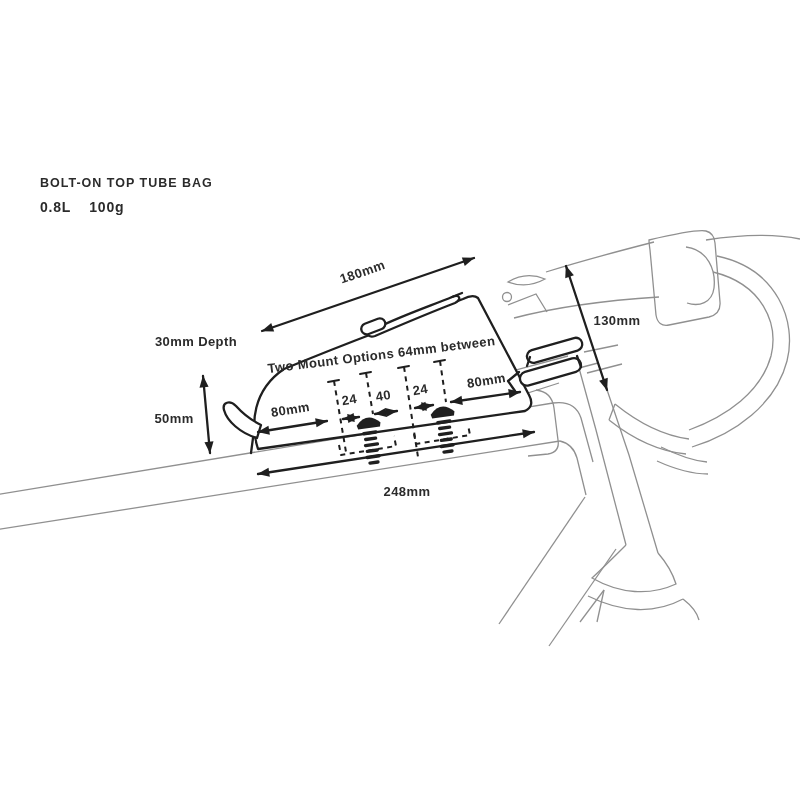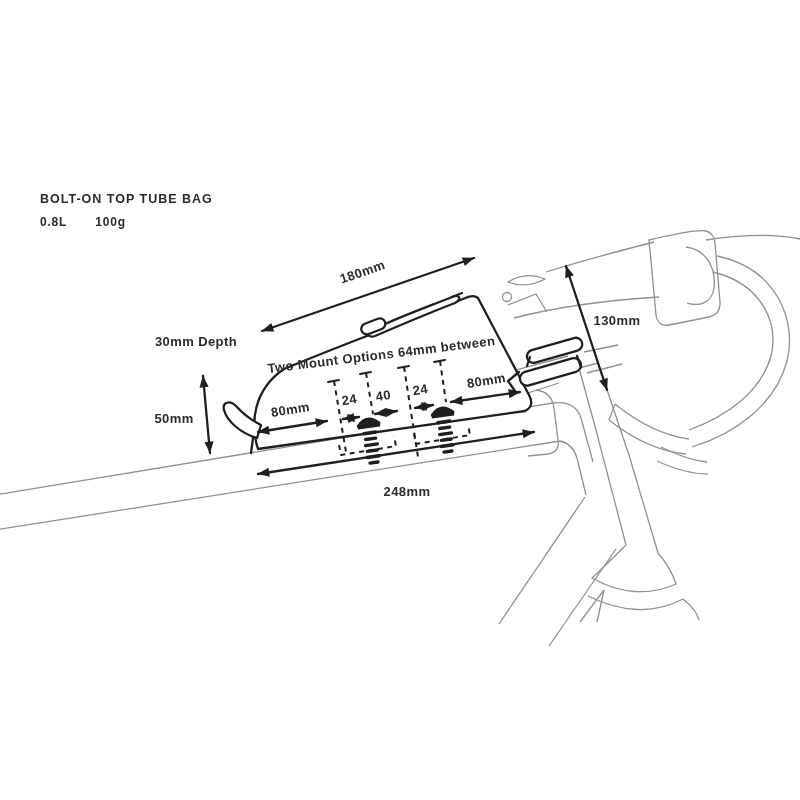--- a/index.html
+++ b/index.html
@@ -1,23 +1,23 @@
 <!DOCTYPE html>
 <html><head>
 <meta charset="utf-8">
 <style>
   html,body{margin:0;padding:0;}
   body{
     width:800px;height:800px;background:#ffffff;overflow:hidden;position:relative;
     font-family:"Liberation Sans", sans-serif;
   }
   .stage{position:absolute;inset:0;}
-  .title-block{position:absolute;left:40px;top:192px;color:#2b2b2b;}
+  .title-block{position:absolute;left:40px;top:176px;color:#2b2b2b;}
   .title{font-size:12.5px;font-weight:bold;letter-spacing:1px;line-height:14px;}
-  .specs{margin-top:9px;font-size:12px;font-weight:bold;letter-spacing:0.8px;display:flex;gap:28px;}
+  .specs{margin-top:9px;font-size:14px;font-weight:bold;letter-spacing:0.8px;display:flex;gap:18px;}
   svg{position:absolute;left:0;top:0;}
   .frame-lines path, .frame-lines circle{fill:none;stroke-width:1.3px;}
   .ink path, .ink line{fill:none;stroke-width:2.3px;stroke-linecap:round;stroke-linejoin:round;}
   .ink .fill-white{fill:#ffffff;}
   .ink .solid{fill:#1f1f1f;stroke:none;}
   .dashed{stroke-dasharray:5 4.5;stroke-width:2px !important;stroke-linecap:butt !important;}
   .thin{stroke-width:2px !important;}
   .thread{stroke-width:3.4px !important;stroke-linecap:round;}
   .dim-label{font-size:13px;font-weight:600;fill:#2b2b2b;letter-spacing:0.4px;text-anchor:middle;}
 </style>

